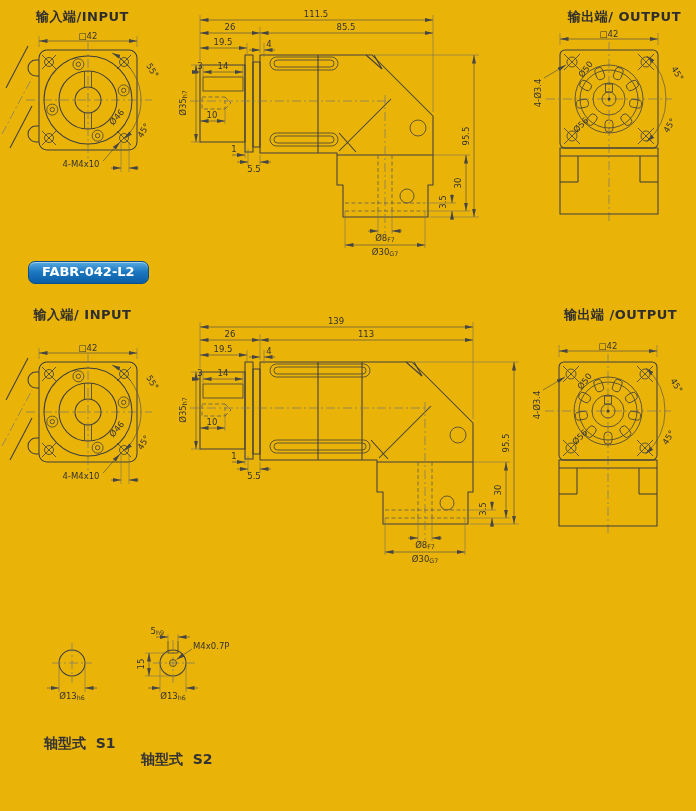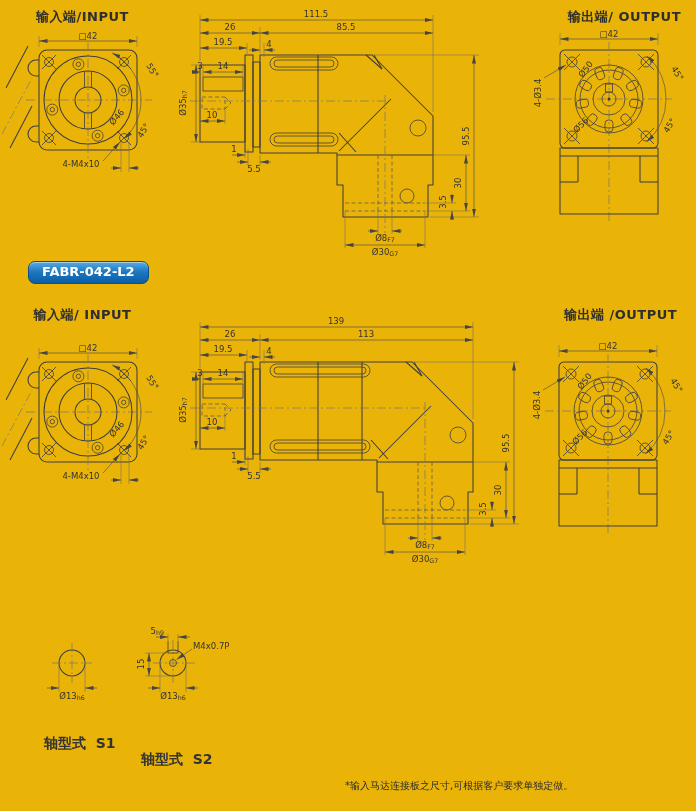--- a/index.html
+++ b/index.html
@@ -505,16 +505,15 @@
   <line class="ext" x1="68" y1="58" x2="68" y2="84"></line>
   <line class="dim" x1="30" y1="80" x2="42" y2="80" marker-end="url(#arw)"></line>
   <line class="dim" x1="80" y1="80" x2="68" y2="80" marker-end="url(#arw)"></line>
   <text x="55" y="91" text-anchor="middle"><tspan>Ø13</tspan><tspan class="tol" dy="1">h6</tspan></text>
 </svg>
 
 <div class="caption" style="left:44px;top:735px;">轴型式  S1</div>
 <div class="caption" style="left:141px;top:735px;margin-top:16px;">轴型式  S2</div>
 
 <div class="footnote" style="left:345px;top:780px;width:340px;">
-  <p class="cn">*输入马达连接板之尺寸,可根据客户要求单独定做。</p>
 </div>
 
 </div>
 
 </body></html>

